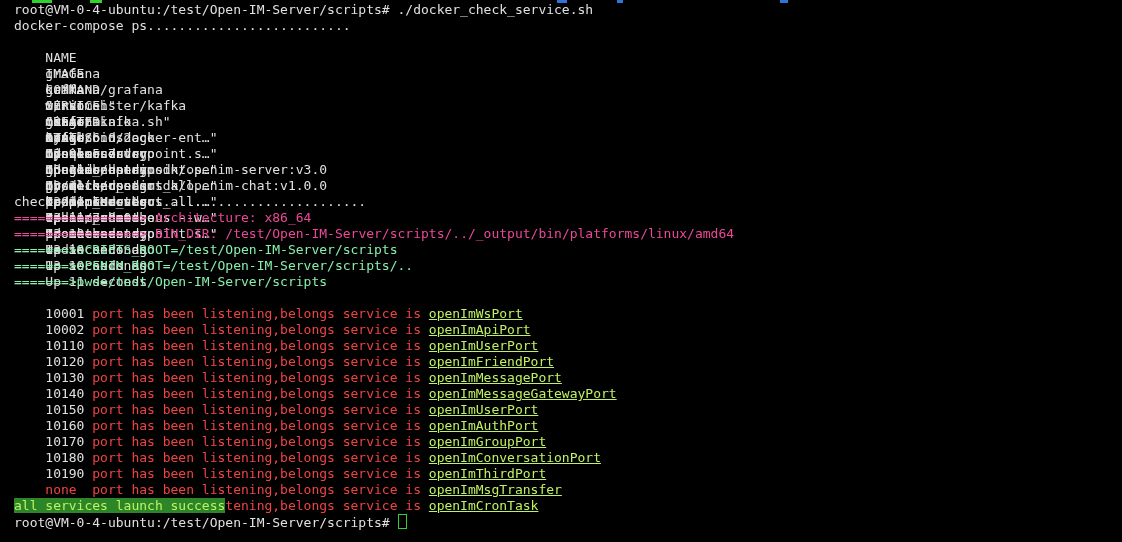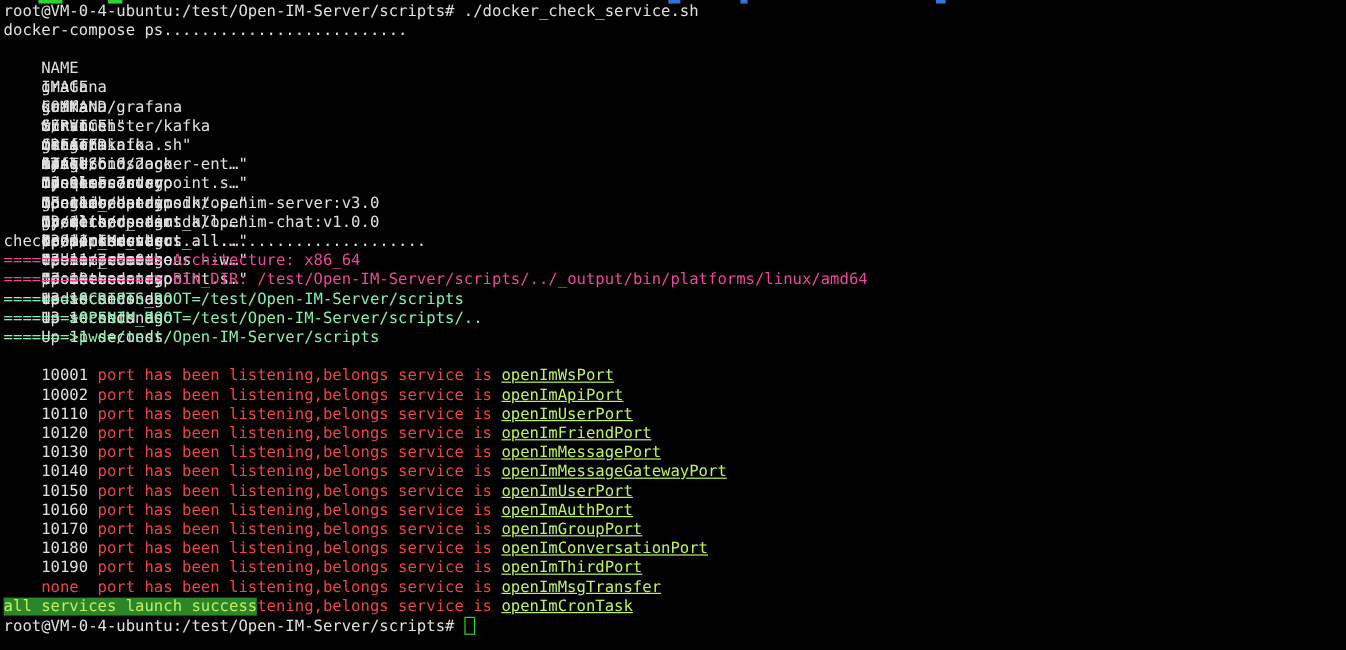--- a/index.html
+++ b/index.html
@@ -5,21 +5,21 @@
   html,body{margin:0;padding:0;background:#000;}
   .terminal{
     position:relative;
     width:922px;height:542px;
     background:#000;
     font-family:"DejaVu Sans Mono","Liberation Mono",monospace;
     font-size:13px;line-height:16px;
     color:#e0e0e0;
     overflow:hidden;
     box-sizing:border-box;
-    padding:2px 0 0 3px;
+    padding:2px 0 0 14px;
   }
   .line{white-space:pre;height:16px;}
   .cell{display:inline-block;white-space:pre;vertical-align:top;}
   .c-name{width:20ch;}
   .c-image{width:41ch;}
   .c-command{width:26ch;}
   .c-service{width:20ch;}
   .c-created{width:21ch;}
   .blue{color:#ec4899;}
   .yellow{color:#86efac;}

